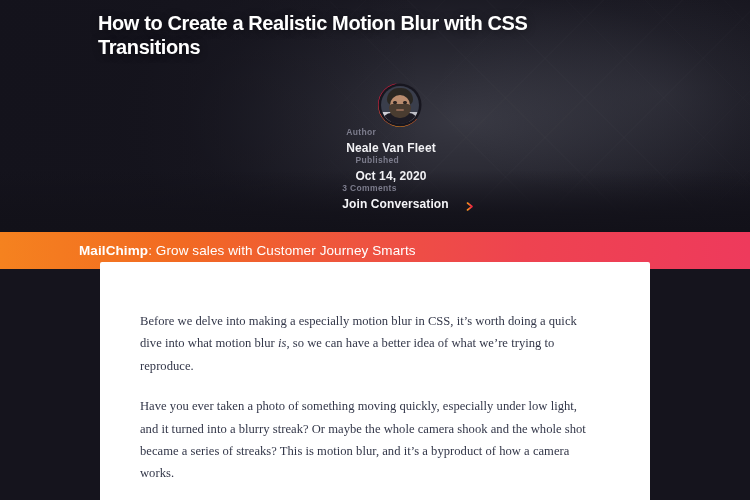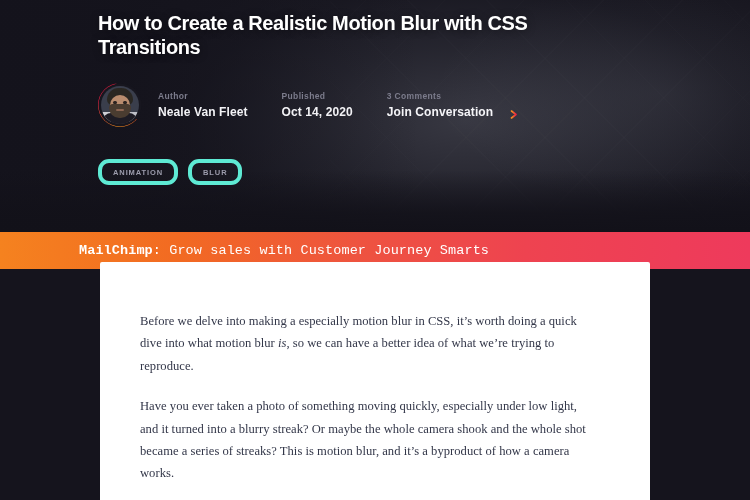--- a/index.html
+++ b/index.html
@@ -59,21 +59,21 @@
     font-weight:bold;
     color:#FFFFFF;
     letter-spacing:-0.4px;
     max-width:520px;
     text-shadow:0 1px 8px rgba(0,0,0,0.45);
   }
 
   
   .meta-row {
     margin-top:24px;
-    display:flex; align-items:center;
+    display:flex; align-items:center;flex-direction:column;
   }
   .avatar-wrap {
     position:relative; width:44px; height:44px; flex:0 0 44px;
     margin-right:16px;
   }
   .avatar-ring {
     position:absolute; left:0; top:0; width:44px; height:44px;
     border-radius:50%;
     background:conic-gradient(from 130deg, #F15A24 0deg, #F7931E 55deg, #ED1E45 150deg, #E01B3C 215deg, rgba(0,0,0,0) 222deg, rgba(0,0,0,0) 360deg);
   }
@@ -129,21 +129,21 @@
 
   
   .banner {
     position:absolute; left:0; top:232px; width:750px; height:37px;
     background:linear-gradient(90deg, #F5821F 0%, #F26A22 24%, #EE5340 48%, #EE4350 70%, #EE3A5C 100%);
     display:flex; align-items:center;
     z-index:3;
   }
   .banner-text {
     margin-left:79px;
-    font-family:Liberation Mono, monospace;
+    font-family:Liberation Sans, sans-serif;
     font-size:13.5px;
     color:#FFFFFF;
     letter-spacing:0.1px;
   }
   .banner-text b { font-weight:bold; }
 
   
   .article-card {
     position:absolute; left:100px; top:262px;
     width:550px; height:238px;

